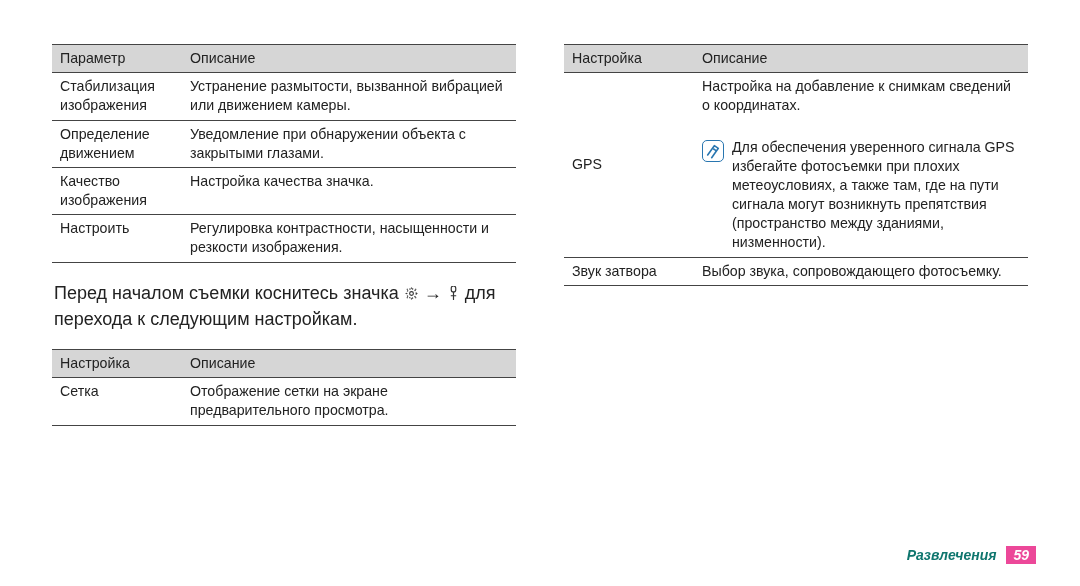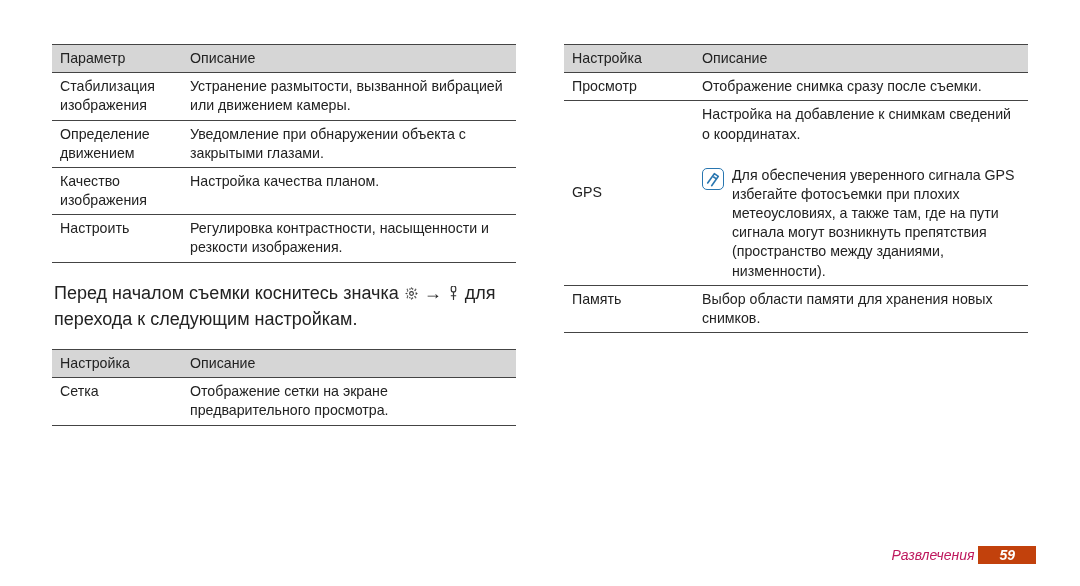--- a/index.html
+++ b/index.html
@@ -74,29 +74,31 @@
     margin-top: 2px;
   }
   .note-icon svg { display:block; }
   .footer {
     text-align: right;
     padding: 8px 44px 22px 0;
     font-size: 14px;
   }
   .footer .section {
     font-style: italic;
-    color: #be185d;
+    color: #0f766e;
+    margin-right: 6px;
+    font-weight: bold;
   }
   .footer .pagenum {
     display: inline-block;
-    background: #c2410c;
+    background: #ec4899;
     color: #fff;
     font-weight: bold;
     font-style: italic;
-    padding: 1px 21px;
+    padding: 1px 7px;
     font-size: 14px;
   }
 </style>
 </head>
 <body>
 
 <div class="page">
 
   <div class="column">
 
@@ -109,21 +111,21 @@
       <tr>
         <td class="col0">Стабилизация изображения</td>
         <td>Устранение размытости, вызванной вибрацией или движением камеры.</td>
       </tr>
       <tr>
         <td class="col0">Определение движением</td>
         <td>Уведомление при обнаружении объекта с закрытыми глазами.</td>
       </tr>
       <tr>
         <td class="col0">Качество изображения</td>
-        <td>Настройка качества планом.</td>
+        <td>Настройка качества значка.</td>
       </tr>
       <tr>
         <td class="col0">Настроить</td>
         <td>Регулировка контрастности, насыщенности и резкости изображения.</td>
       </tr>
     </tbody>
       </table>
 
     <p class="para">
       <span>Перед началом съемки коснитесь значка </span>
@@ -162,41 +164,37 @@
 
   <div class="column">
 
     <table>
       <tbody>
           <tr>
         <th class="col0">Настройка</th>
         <th>Описание</th>
       </tr>
       <tr>
-        <td class="col0">Просмотр</td>
-        <td>Отображение снимка сразу после съемки.</td>
-      </tr>
-      <tr>
         <td class="col0" style="vertical-align:middle">GPS</td>
         <td>
           <div>Настройка на добавление к снимкам сведений о координатах.</div>
           <div class="note" style="margin-top:22px">
             <div class="note-icon">
               <svg width="16" height="16" viewBox="0 0 24 24" fill="none" stroke="#2976b0" stroke-width="2.4" stroke-linecap="round" stroke-linejoin="round">
                 <path d="M4 18 L14 4 L20 8 L10 22"></path>
                 <path d="M13 9 L16 11"></path>
               </svg>
             </div>
             <div>Для обеспечения уверенного сигнала GPS избегайте фотосъемки при плохих метеоусловиях, а также там, где на пути сигнала могут возникнуть препятствия (пространство между зданиями, низменности).</div>
           </div>
         </td>
       </tr>
       <tr>
-        <td class="col0">Память</td>
-        <td>Выбор области памяти для хранения новых снимков.</td>
+        <td class="col0">Звук затвора</td>
+        <td>Выбор звука, сопровождающего фотосъемку.</td>
       </tr>
     </tbody>
       </table>
 
   </div>
 </div>
 
 <div class="footer">
   <span class="section">Развлечения</span>
   <span class="pagenum">59</span>

